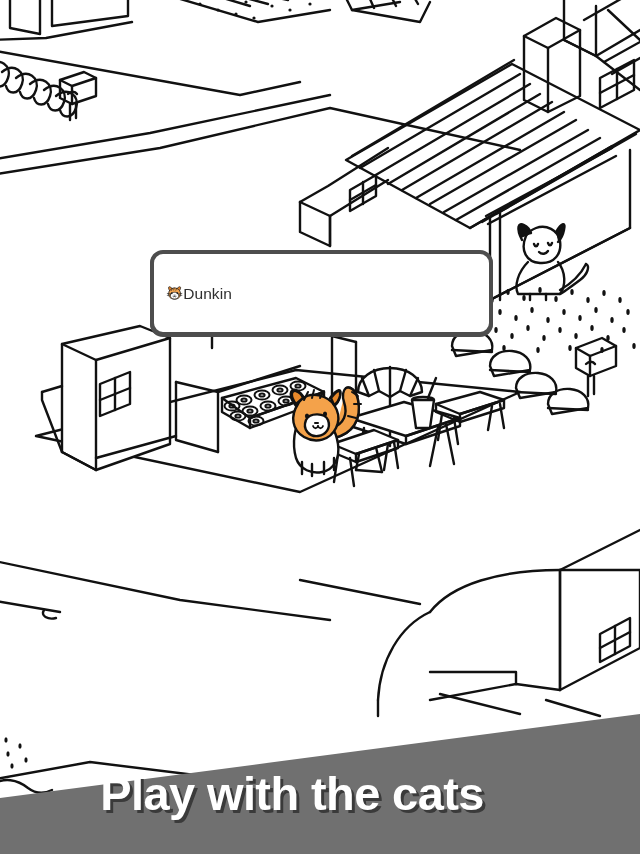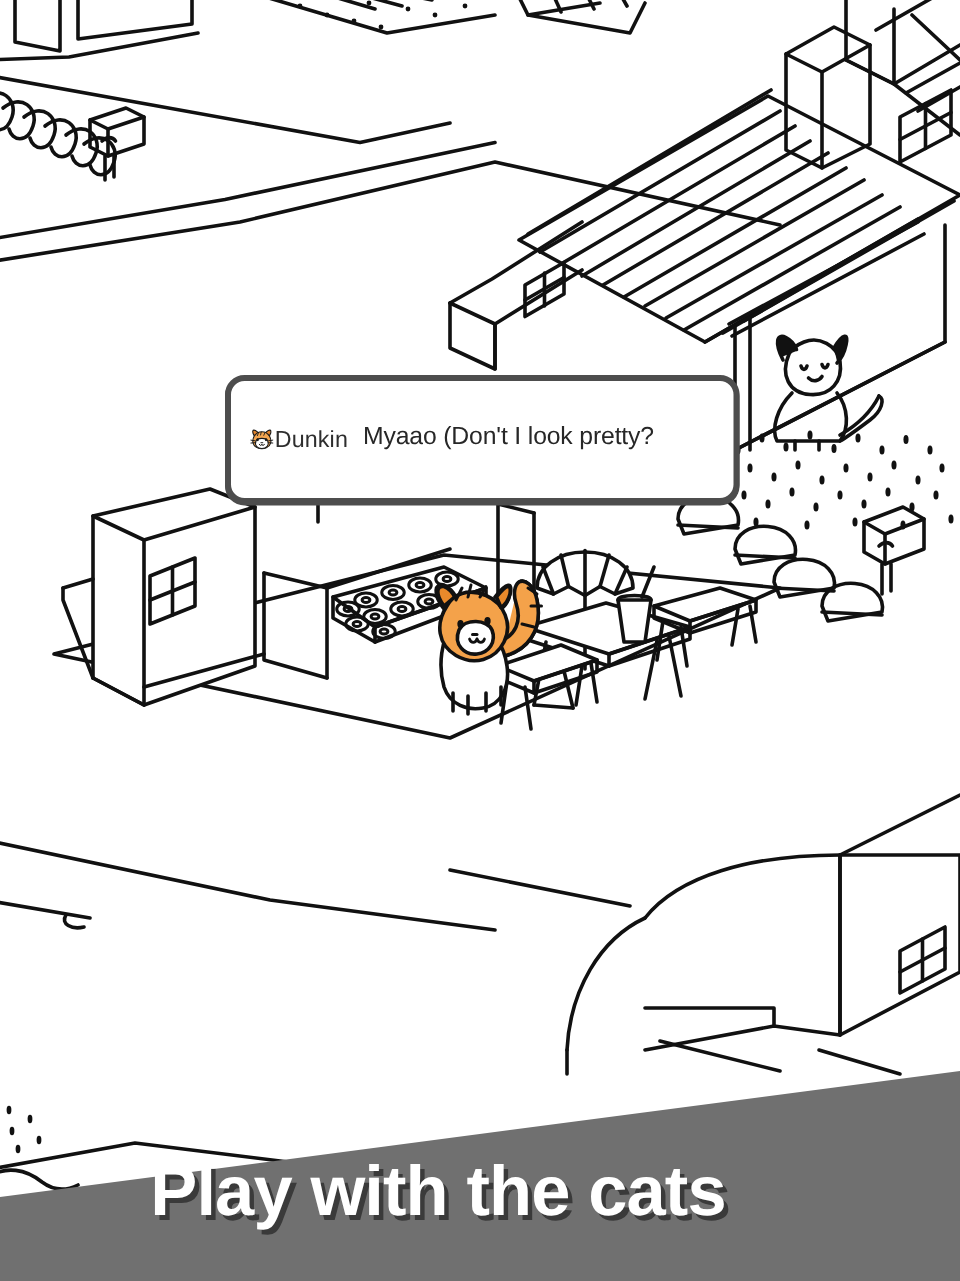--- a/index.html
+++ b/index.html
@@ -472,20 +472,19 @@
           <path d="M20,25.8 C20.4,28 23,28 24,25.5"></path>
           <path d="M3,19 L9.5,20"></path>
           <path d="M3,23.5 L9.5,23"></path>
           <path d="M37,19 L30.5,20"></path>
           <path d="M37,23.5 L30.5,23"></path>
         </g>
       </svg>
       <div class="dialog-name">Dunkin</div>
     </div>
     <div class="dialog-text">
-      <span>Myaao (Don't I look pretty?</span>
     </div>
   </div>
 
   <div class="banner"></div>
   <div class="banner-text">Play with the cats</div>
 
 </div>
 
 </body></html>

